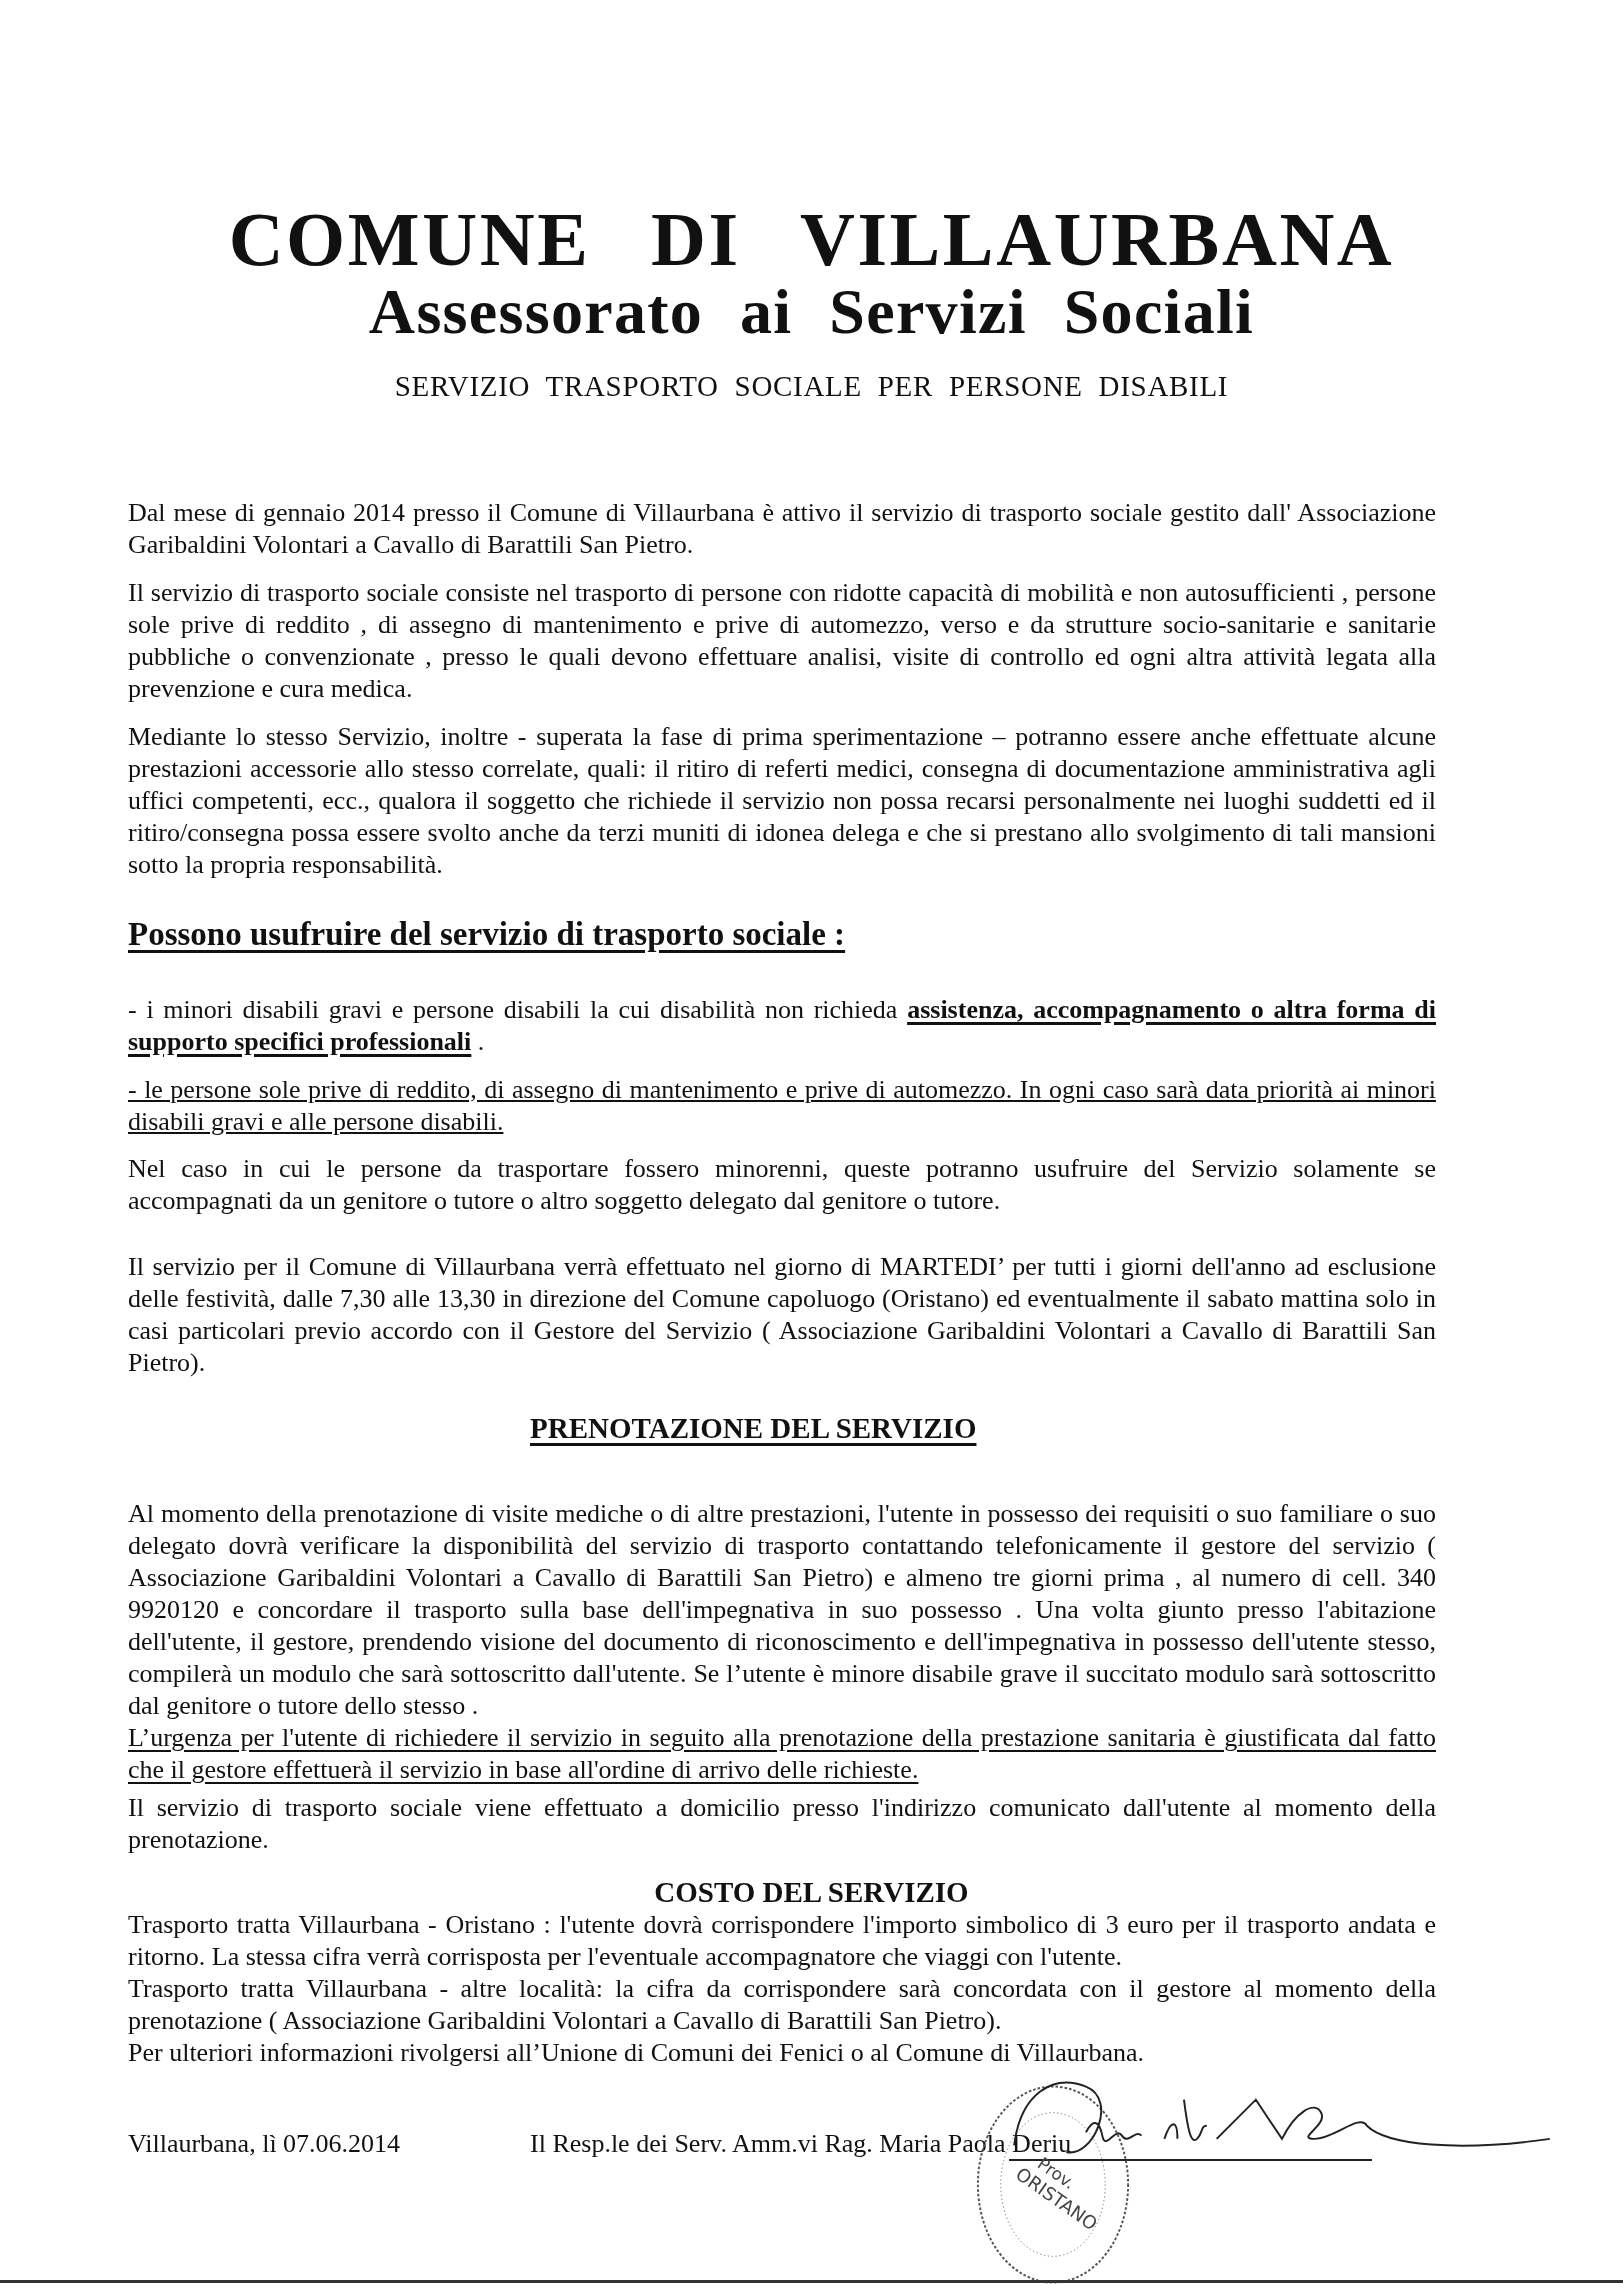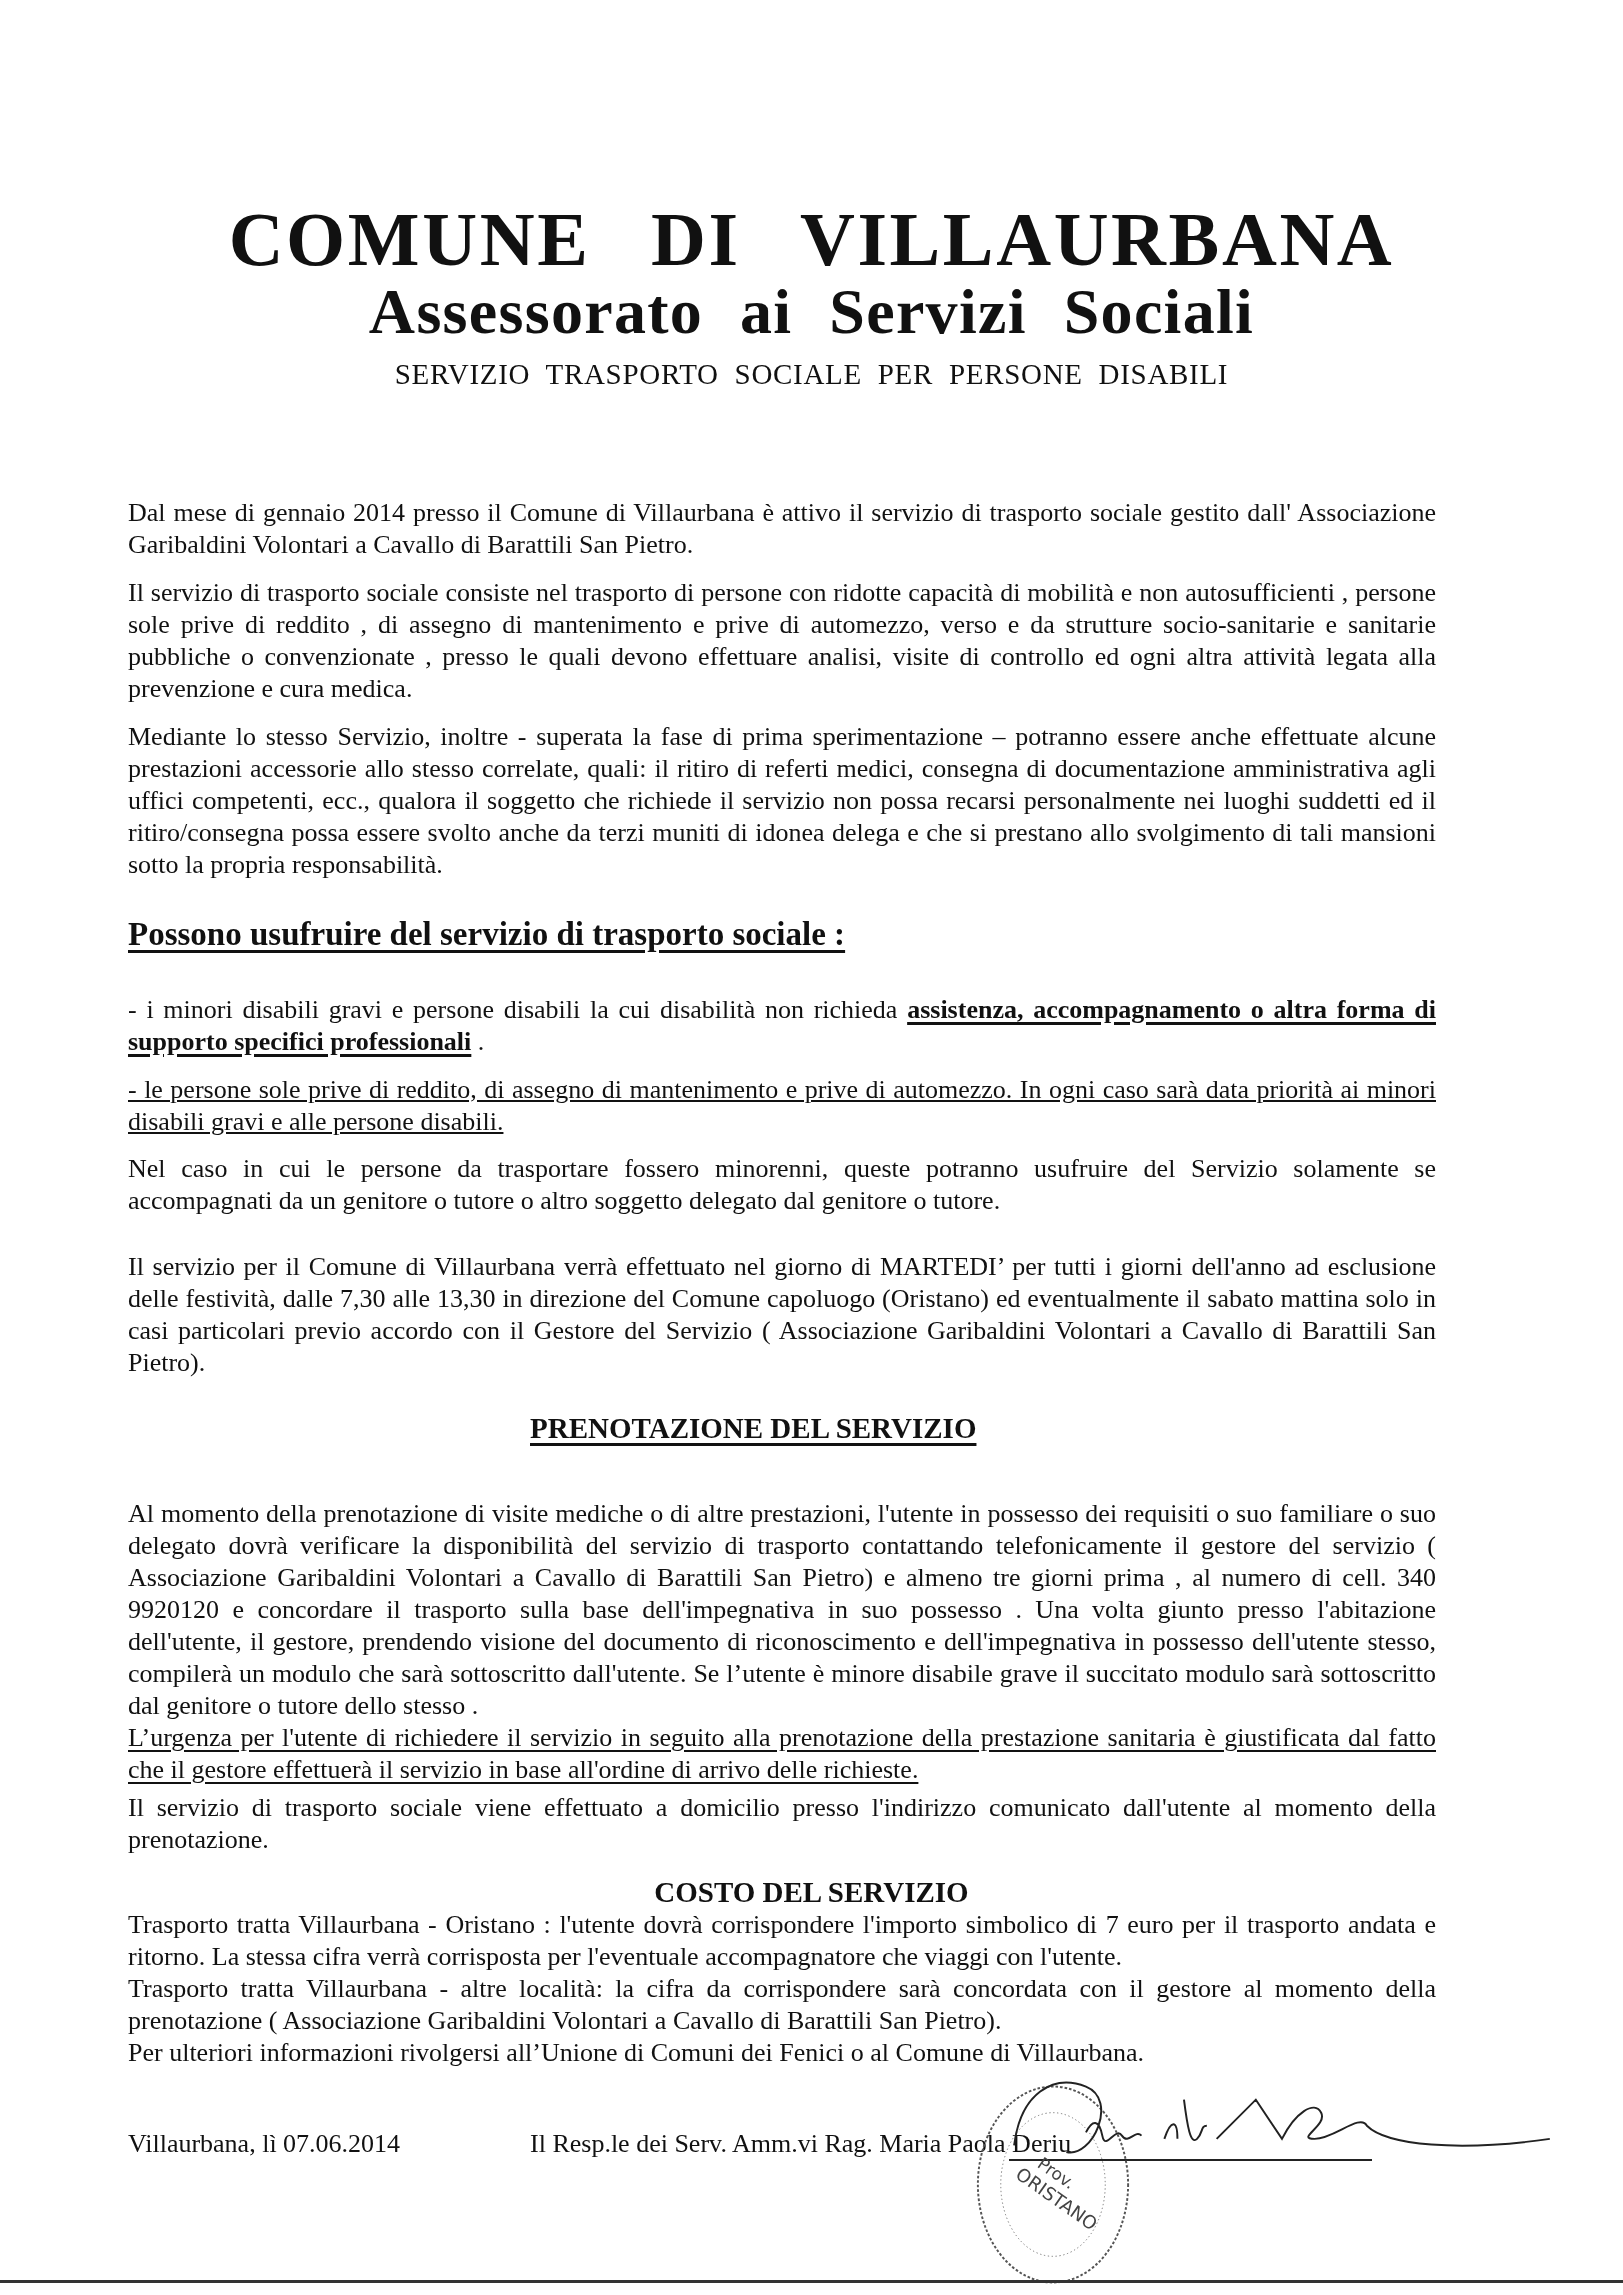--- a/index.html
+++ b/index.html
@@ -1,21 +1,21 @@
 <!DOCTYPE html>
 <html style="font-size:10.5px"><head>
 <meta charset="utf-8">
 <style>
   html, body { margin: 0; padding: 0; background: #ffffff; }
   body { width: 1623px; height: 2295px; position: relative; overflow: hidden; color: #111; font-family: "Liberation Serif", "DejaVu Serif", serif; }
   .page { position: absolute; left: 0; top: 0; width: 1538px; height: 2295px; }
   .hdr { position: absolute; left: 0; width: 1623px; text-align: center; font-weight: bold; white-space: nowrap; }
   .h1 { top: 196px; font-size: 76px; letter-spacing: 2.6px; word-spacing: 39px; }
   .h2 { top: 275px; font-size: 64px; letter-spacing: 1.3px; word-spacing: 19.6px; }
-  .h3 { top: 358px; font-size: 29px; font-weight: normal; letter-spacing: 0.7px; word-spacing: 7.9px; }
+  .h3 { top: 370px; font-size: 29px; font-weight: normal; letter-spacing: 0.7px; word-spacing: 7.9px; }
   .h4 { top: 400px; font-size: 56px; letter-spacing: 14.4px; }
   .body { position: absolute; left: 128px; width: 1308px; font-size: 26px; line-height: 32px; text-align: justify; }
   .body p { margin: 0; }
   .sec-title { position: absolute; font-weight: bold; text-decoration: underline; text-decoration-thickness: 3.3px; text-underline-offset: 5.2px; white-space: nowrap; }
   .u { text-decoration: underline; text-decoration-thickness: 2px; text-underline-offset: 3.9px; }
   .ub { font-weight: bold; text-decoration: underline; text-decoration-thickness: 2.6px; text-underline-offset: 3.9px; }
   b { font-weight: normal; }
   .footer-row { position: absolute; top: 2129px; font-size: 26px; white-space: nowrap; }
   .sig-line { position: absolute; left: 1009px; top: 2159px; width: 363px; height: 2px; background: #222; }
   .bottom-rule { position: absolute; left: 0; top: 2280px; width: 1623px; height: 2.6px; background: #333; }
@@ -62,21 +62,21 @@
     <p><span>Al momento della prenotazione di visite mediche o di altre prestazioni, l'utente in possesso dei requisiti o suo familiare o suo delegato dovrà verificare la disponibilità del servizio di trasporto contattando telefonicamente il gestore del servizio ( Associazione Garibaldini Volontari a Cavallo di Barattili San Pietro) e almeno tre giorni prima , al numero di </span><b>cell. 340 9920120</b><span> e concordare il trasporto sulla base dell'impegnativa in suo possesso . Una volta giunto presso l'abitazione dell'utente, il gestore, prendendo visione del documento di riconoscimento e dell'impegnativa in possesso dell'utente stesso, compilerà un modulo che sarà sottoscritto dall'utente. Se l’utente è minore disabile grave il succitato modulo sarà sottoscritto dal genitore o tutore dello stesso .</span></p>
     <p class="u">L’urgenza per l'utente di richiedere il servizio in seguito alla prenotazione della prestazione sanitaria è giustificata dal fatto che il gestore effettuerà il servizio in base all'ordine di arrivo delle richieste.</p>
   </div>
   <div class="body" style="top:1792px;">
     <p>Il servizio di trasporto sociale viene effettuato a domicilio presso l'indirizzo comunicato dall'utente al momento della prenotazione.</p>
   </div>
 
   <div class="hdr" style="top:1876px; font-size:29px;">COSTO DEL SERVIZIO</div>
 
   <div class="body" style="top:1909px;">
-    <p>Trasporto tratta Villaurbana - Oristano : l'utente dovrà corrispondere l'importo simbolico di 7 euro per il trasporto andata e ritorno. La stessa cifra verrà corrisposta per l'eventuale accompagnatore che viaggi con l'utente.</p>
+    <p>Trasporto tratta Villaurbana - Oristano : l'utente dovrà corrispondere l'importo simbolico di 3 euro per il trasporto andata e ritorno. La stessa cifra verrà corrisposta per l'eventuale accompagnatore che viaggi con l'utente.</p>
     <p>Trasporto tratta Villaurbana - altre località: la cifra da corrispondere sarà concordata con il gestore al momento della prenotazione ( Associazione Garibaldini Volontari a Cavallo di Barattili San Pietro).</p>
     <p>Per ulteriori informazioni rivolgersi all’Unione di Comuni dei Fenici o al Comune di Villaurbana.</p>
   </div>
 
   <div class="footer-row" style="left:128px;">Villaurbana, lì 07.06.2014</div>
   <div class="footer-row" style="left:530px;">Il Resp.le dei Serv. Amm.vi Rag. Maria Paola Deriu</div>
   <div class="sig-line"></div>
 
   <svg class="stamp" viewBox="0 0 260 320">
     <ellipse cx="130" cy="160" rx="115" ry="150" fill="none" stroke="#555" stroke-width="3" stroke-dasharray="4 3"></ellipse>

